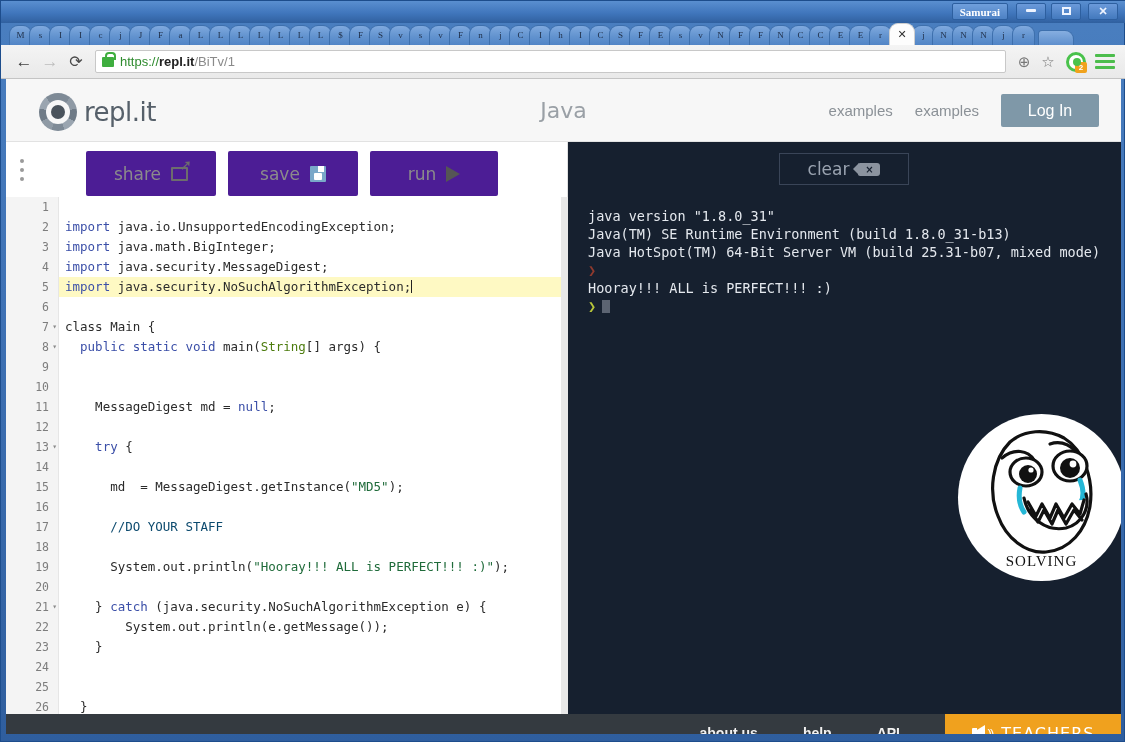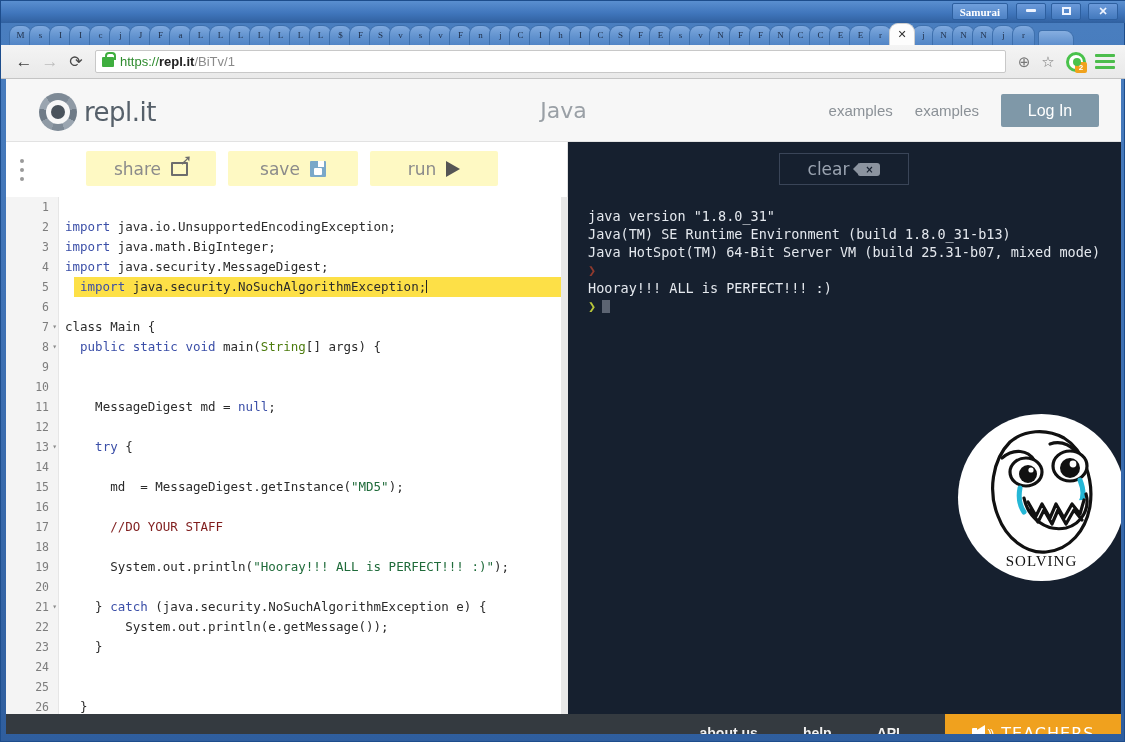--- a/index.html
+++ b/index.html
@@ -150,22 +150,22 @@
   
   #editor {
     position:absolute; left:0; top:63px; width:562px; height:572px;
     background:#fff; border-right:1px solid #e0e0e0;
   }
   #toolbar { position:absolute; left:0; top:0; width:562px; height:55px; }
   #kebab { position:absolute; left:14px; top:17px; width:4px; }
   #kebab i { display:block; width:4px; height:4px; border-radius:50%;
     background:#9a9a9a; margin-bottom:5px; }
   .tbtn {
-    position:absolute; top:9px; height:35px;
-    background:#fef9c3; border-radius:2px;
+    position:absolute; top:9px; height:45px;
+    background:#4c1d95; border-radius:2px;
     font-size:17px; color:#8b8b8b;
     display:flex; align-items:center; justify-content:center;
     font-family:"DejaVu Sans", sans-serif;
   }
   #btn-share { left:80px; width:130px; }
   #btn-save  { left:222px; width:130px; }
   #btn-run   { left:364px; width:128px; }
   .tbtn .ico { margin-left:10px; display:inline-block; }
   .share-ico { width:17px; height:14px; border:2.5px solid #6d6d6d;
     border-top-width:2.5px; position:relative; border-radius:1px;}
@@ -185,25 +185,25 @@
   #gutter { position:absolute; left:0; top:0; width:53px; height:517px;
     background:#f4f4f4; border-right:1px solid #e6e6e6; }
   #code { position:absolute; left:53px; top:0; right:0; height:517px; }
   .ln { height:20px; line-height:20px; text-align:right; padding-right:9px;
     font-family:"DejaVu Sans Mono", monospace; font-size:11.5px; color:#7d7d7d;
     position:relative; }
   .ln .fold { position:absolute; right:1px; top:0; font-size:8px;
      color:#8a8a8a; line-height:20px;}
   .cl { height:20px; line-height:20px; padding-left:6px; white-space:pre;
     font-family:"DejaVu Sans Mono", monospace; font-size:12.5px; color:#2b2b2b; }
-  .cl.active { background:#fde047;margin-left:15px; }
+  .cl.active { background:#fef9c3; }
   .kw  { color:#3b4fa8; }
   .kw2 { color:#4d7c0f; }
   .str { color:#1f6b3a; }
-  .cmt { color:#7f1d1d;text-align:center; }
+  .cmt { color:#0c4a6e;text-align:center; }
   .cursor { display:inline-block; width:1px; height:13px; background:#222;
     vertical-align:-2px; }
   #gutter-edge { position:absolute; left:0; top:0; width:3px; height:517px;
     background:#4a6fa8; }
   #scroll-right { position:absolute; right:0; top:0; width:7px; height:517px;
     background:#e8e8e8; }
 
   
   #console {
     position:absolute; left:562px; top:63px; width:553px; height:572px;

